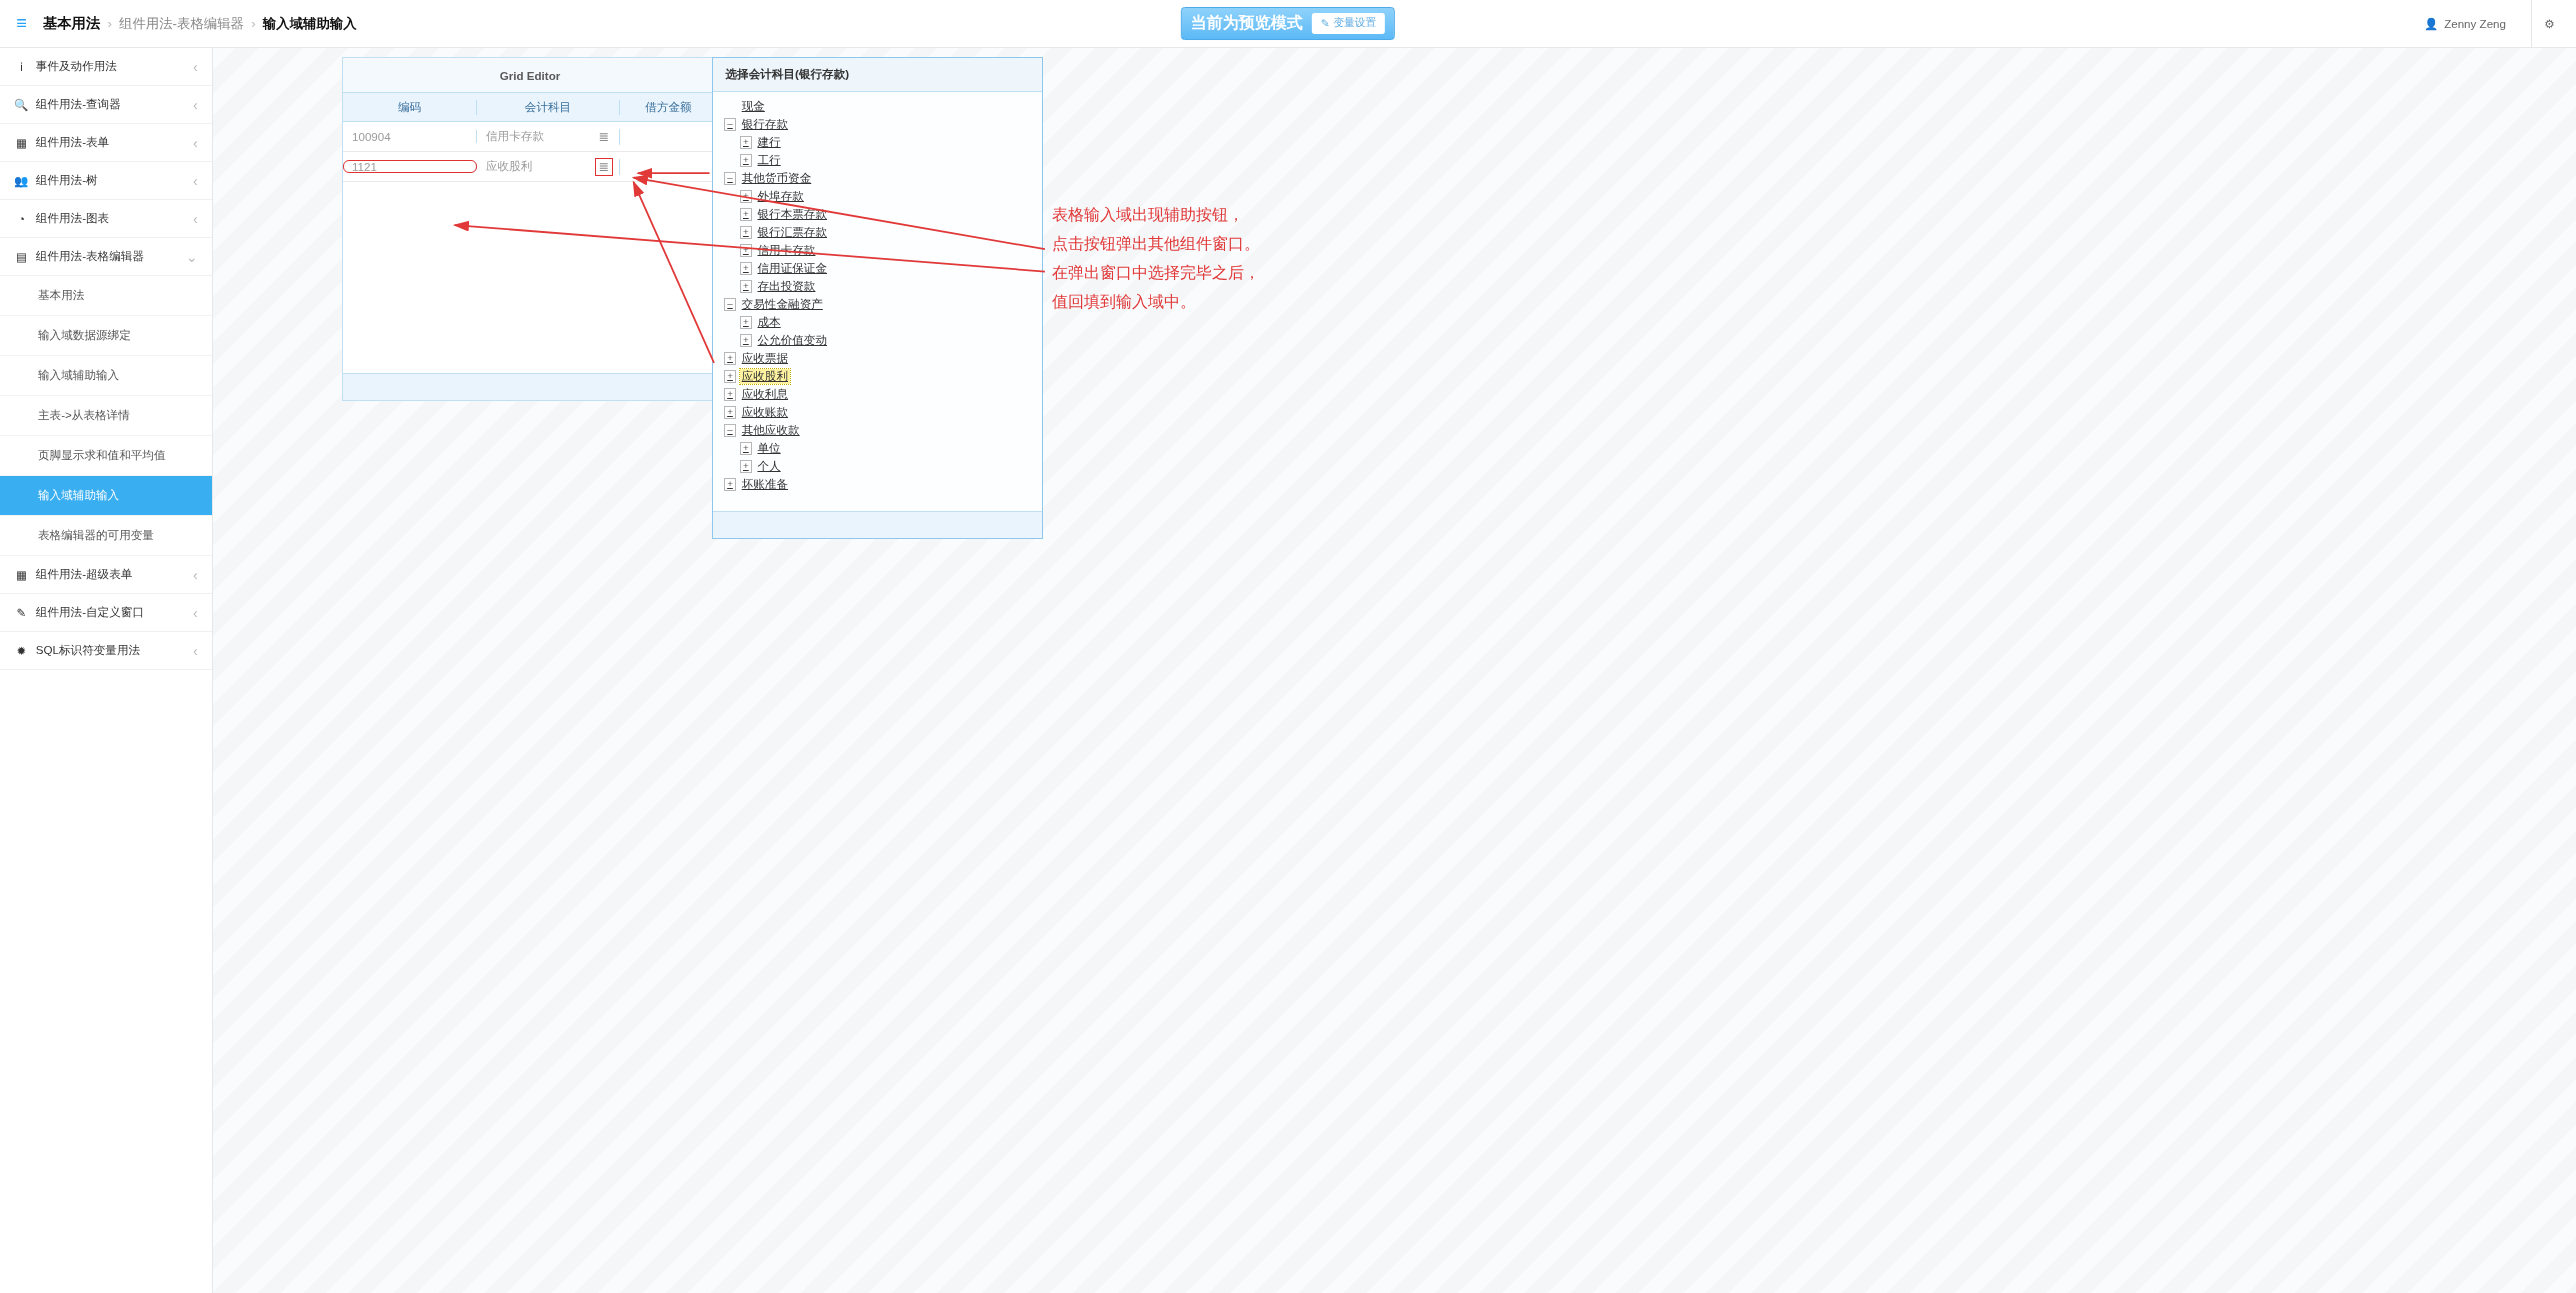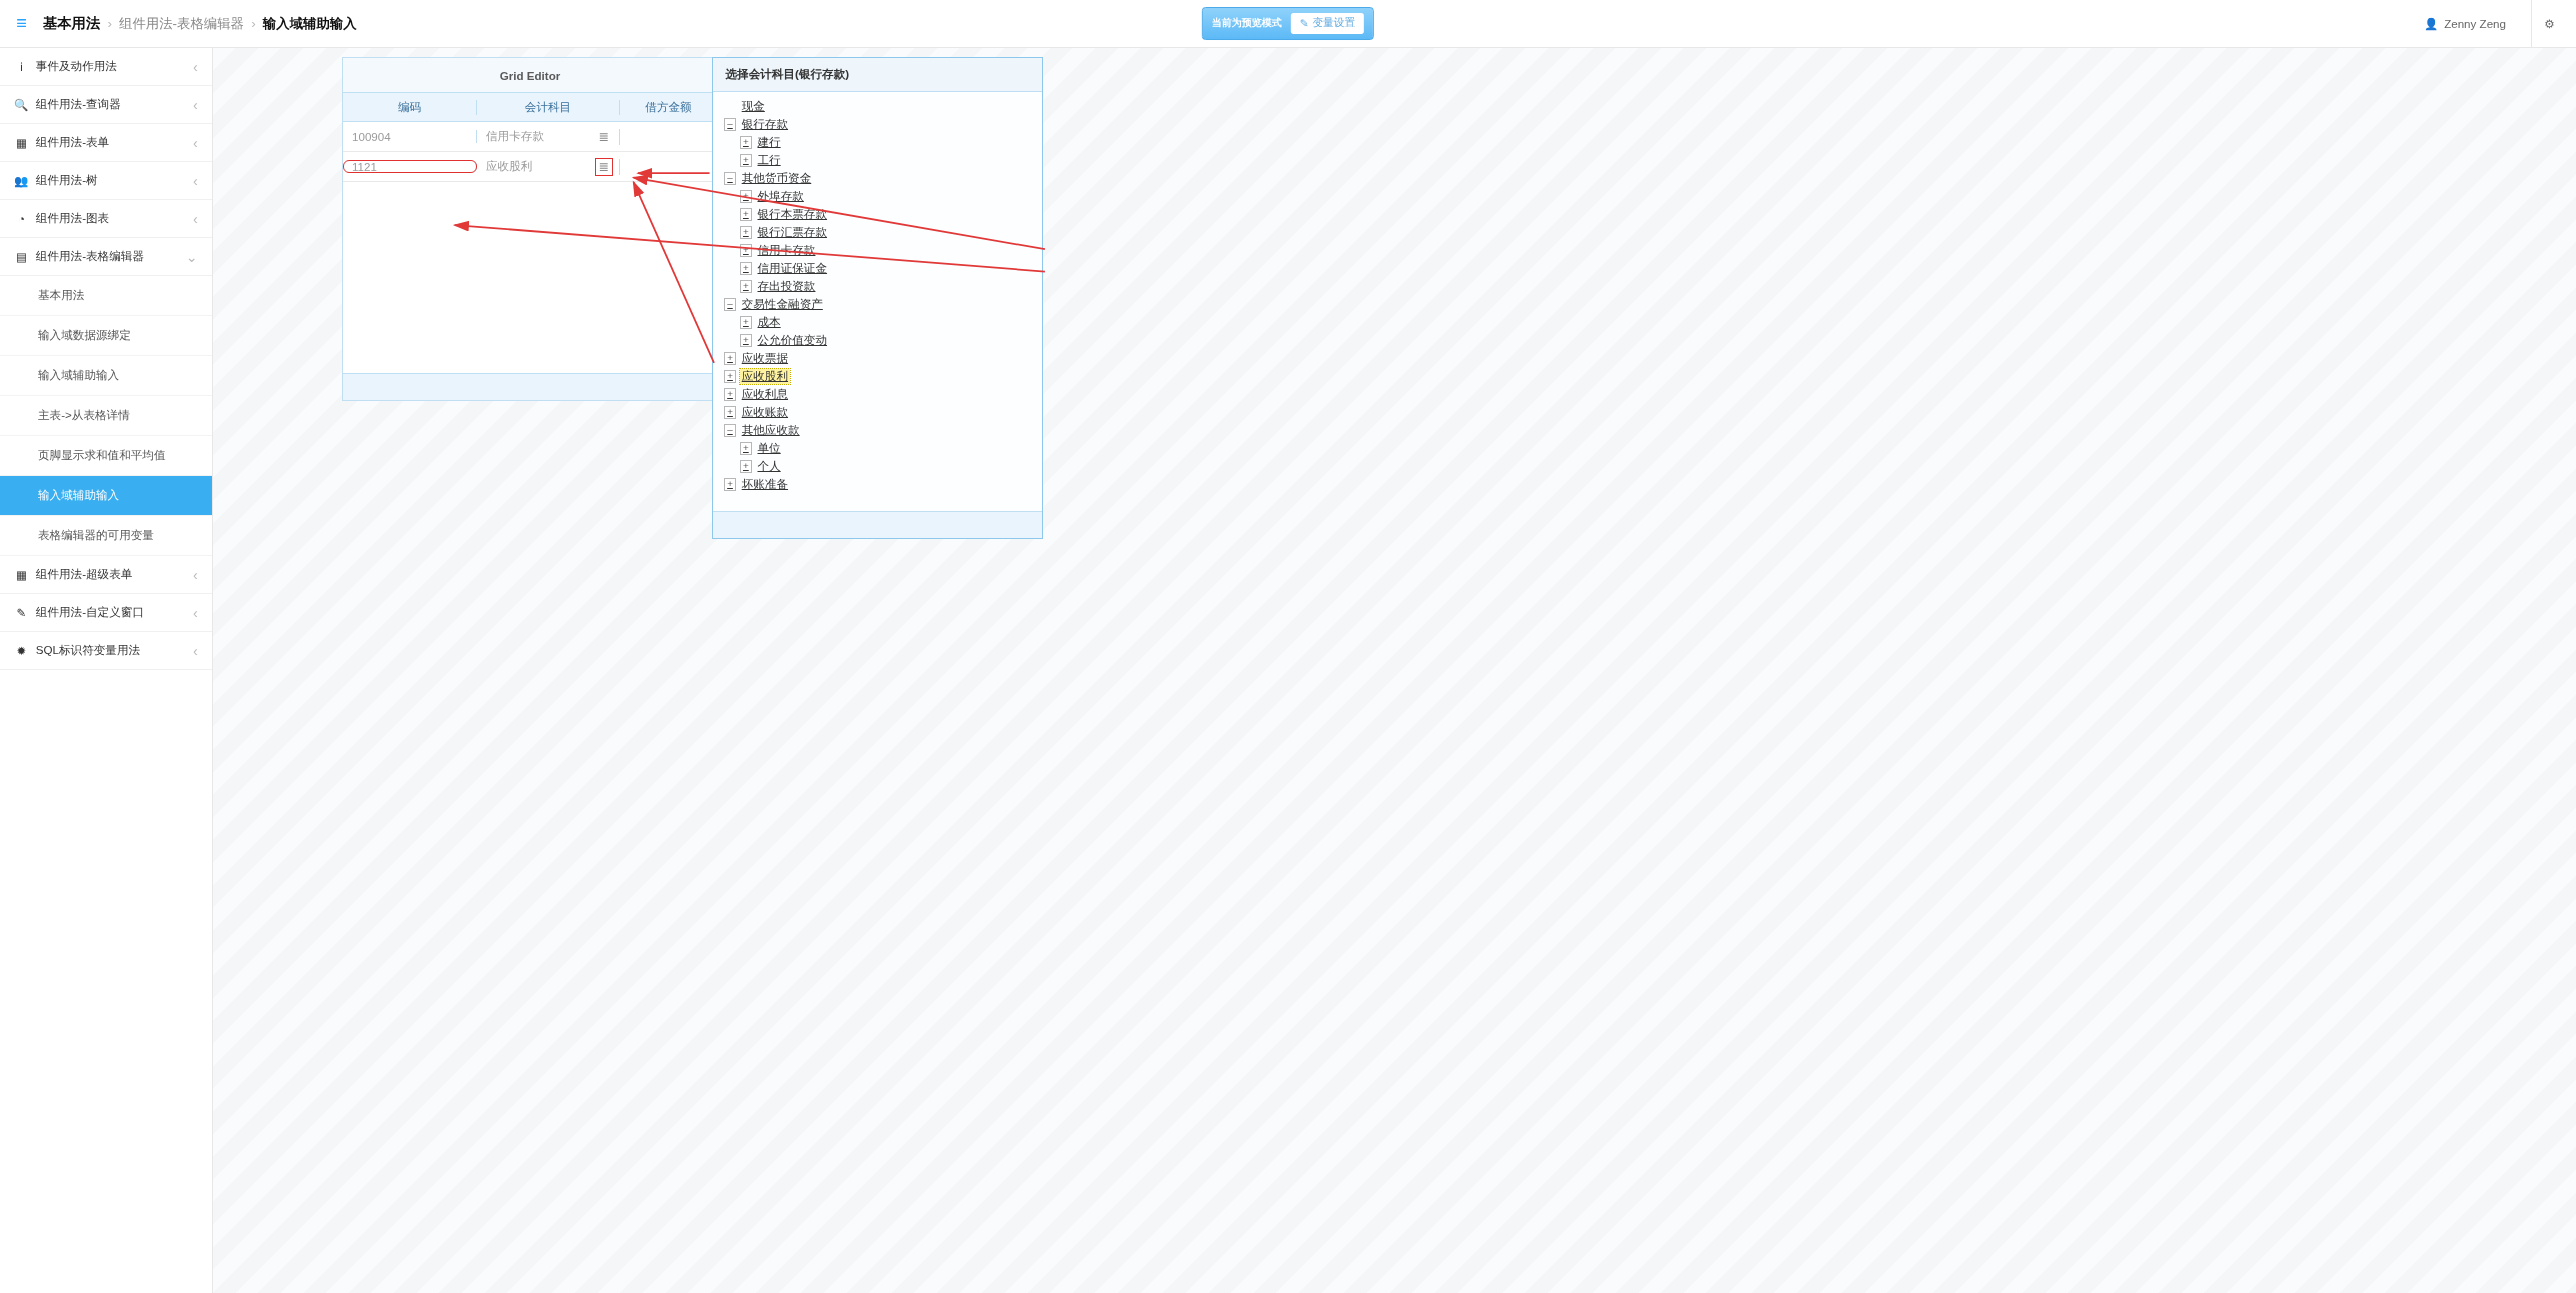--- a/index.html
+++ b/index.html
@@ -13,21 +13,21 @@
   .breadcrumb .bc-item { color: #888; }
   .breadcrumb .bc-item.root { color: #111; font-weight: 600; font-size: 14.3px; }
   .breadcrumb .bc-item.current { color: #111; font-weight: 600; }
   .breadcrumb .sep { margin: 0 7.2px; color: #bbb; }
   .topbar .center-pill {
     position: absolute; left: 50%; top: 50%; transform: translate(-50%, -50%);
     display: flex; align-items: center; gap: 9px;
     background: linear-gradient(#8fd2fb, #5cb9f6);
     border: 0.9px solid #4aa9e9; border-radius: 3.6px; padding: 5.4px 9px;
   }
-  .topbar .center-pill .mode-label { color: #fff; font-weight: 600; font-size: 10px; font-family: Liberation Mono, monospace; }
+  .topbar .center-pill .mode-label { color: #fff; font-weight: 600; font-size: 16px; font-family: Liberation Mono, monospace; }
   .topbar .center-pill .var-btn {
     background: #fff; border-radius: 2.7px; padding: 3.6px 9px; color: #5aa9e0; font-size: 10.7px; display: flex; align-items: center; gap: 3.6px; cursor: pointer;
   }
   .topbar .right { margin-left: auto; display: flex; align-items: center; gap: 16px; }
   .topbar .user { color: #666; display: flex; align-items: center; gap: 5.4px; cursor: pointer; }
   .topbar .gear-zone { width: 36px; height: 48px; border-left: 0.9px solid #e7e7e7; display: flex; align-items: center; justify-content: center; color: #666; cursor: pointer; margin-left: 9px; }
 
   
   .body { flex: 1; display: flex; min-height: 0; }
 
@@ -318,20 +318,26 @@
             <span class="tree-label">个人</span>
           </div>
           <div class="tree-node d0">
             <span class="tree-toggle">+</span>
             <span class="tree-label">坏账准备</span>
           </div>
         </div>
       <div class="tp-foot"></div>
     </div>
 
+    <div class="annot" id="annot">
+        <div>表格输入域出现辅助按钮，</div>
+        <div>点击按钮弹出其他组件窗口。</div>
+        <div>在弹出窗口中选择完毕之后，</div>
+        <div>值回填到输入域中。</div>
+      </div>
 
     <svg class="arrows" width="1163" height="626" viewBox="0 0 1300 700">
       <defs>
         <marker id="ah" markerWidth="10" markerHeight="10" refX="8" refY="3" orient="auto">
           <path d="M0,0 L9,3 L0,6 Z" fill="#e13838"></path>
         </marker>
       </defs>
 
       <line x1="930" y1="250" x2="270" y2="198" stroke="#e13838" stroke-width="2" marker-end="url(#ah)"></line>
 

